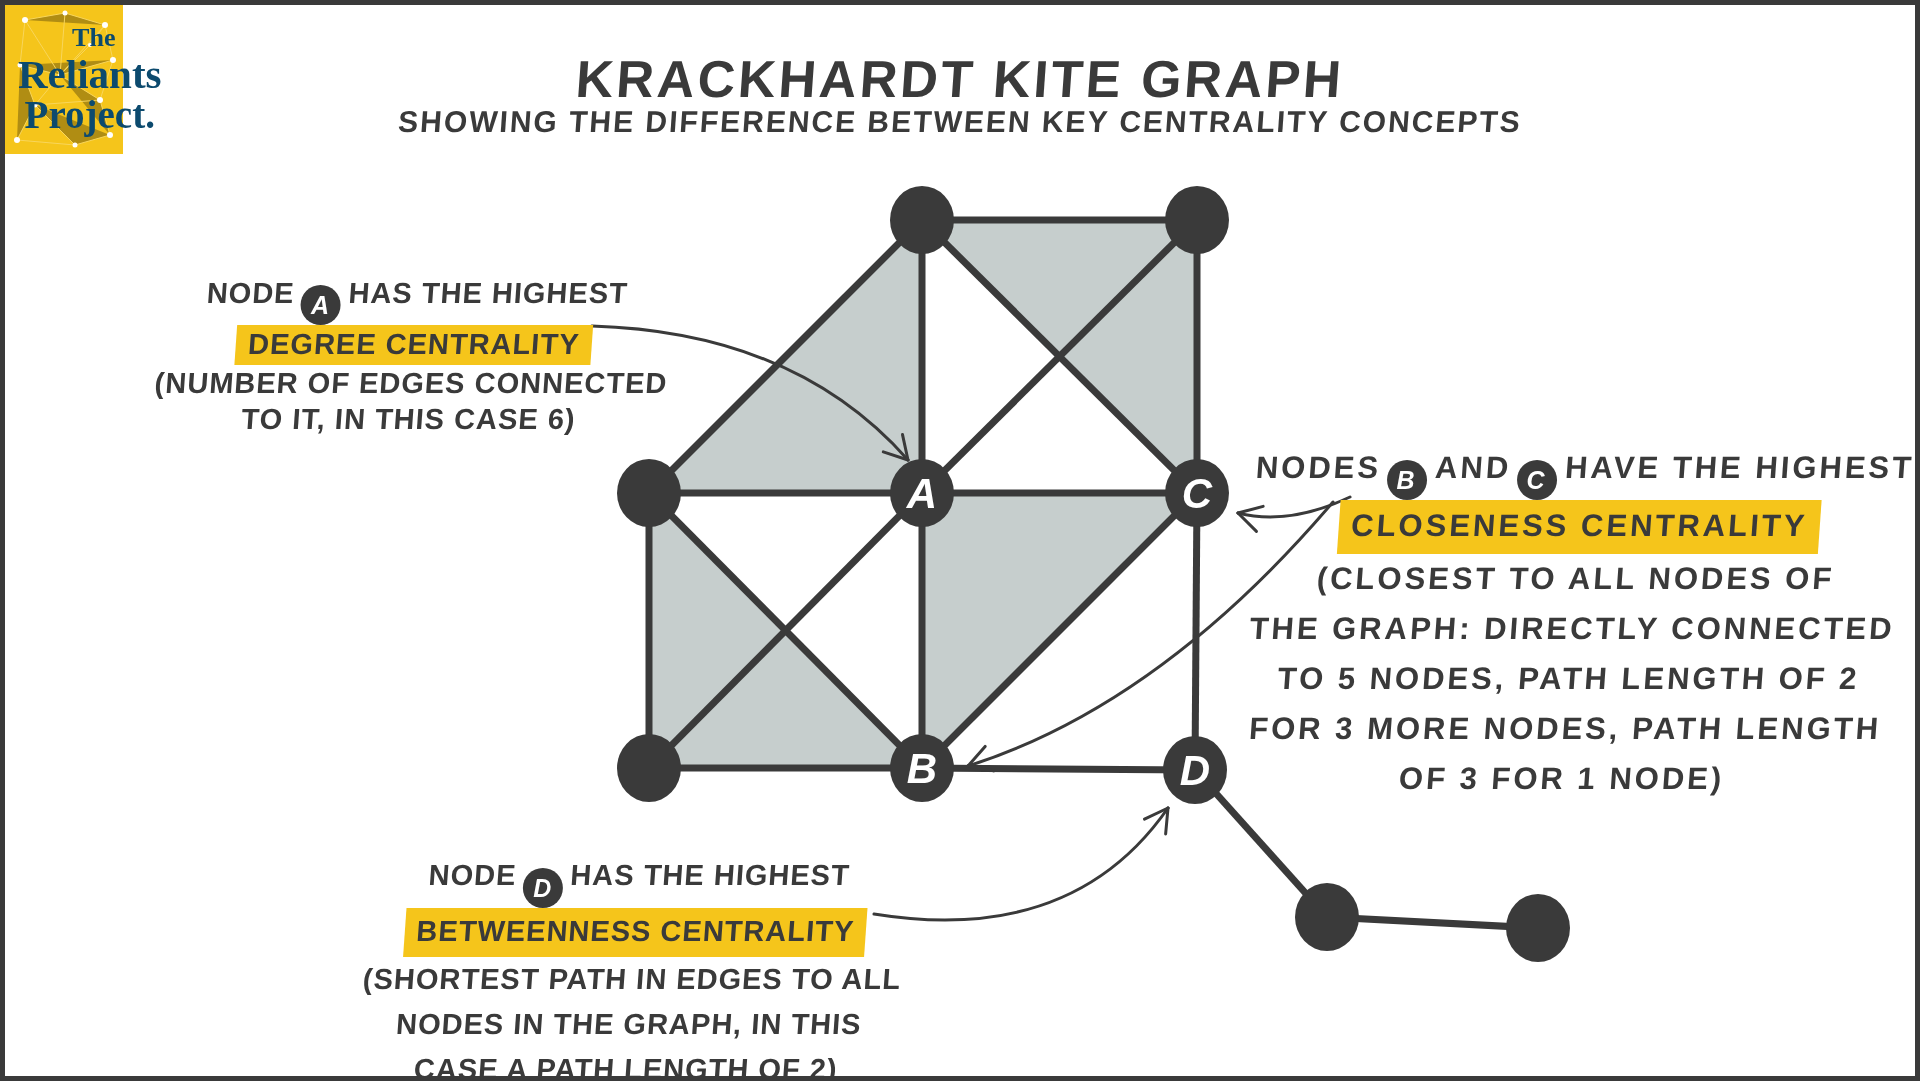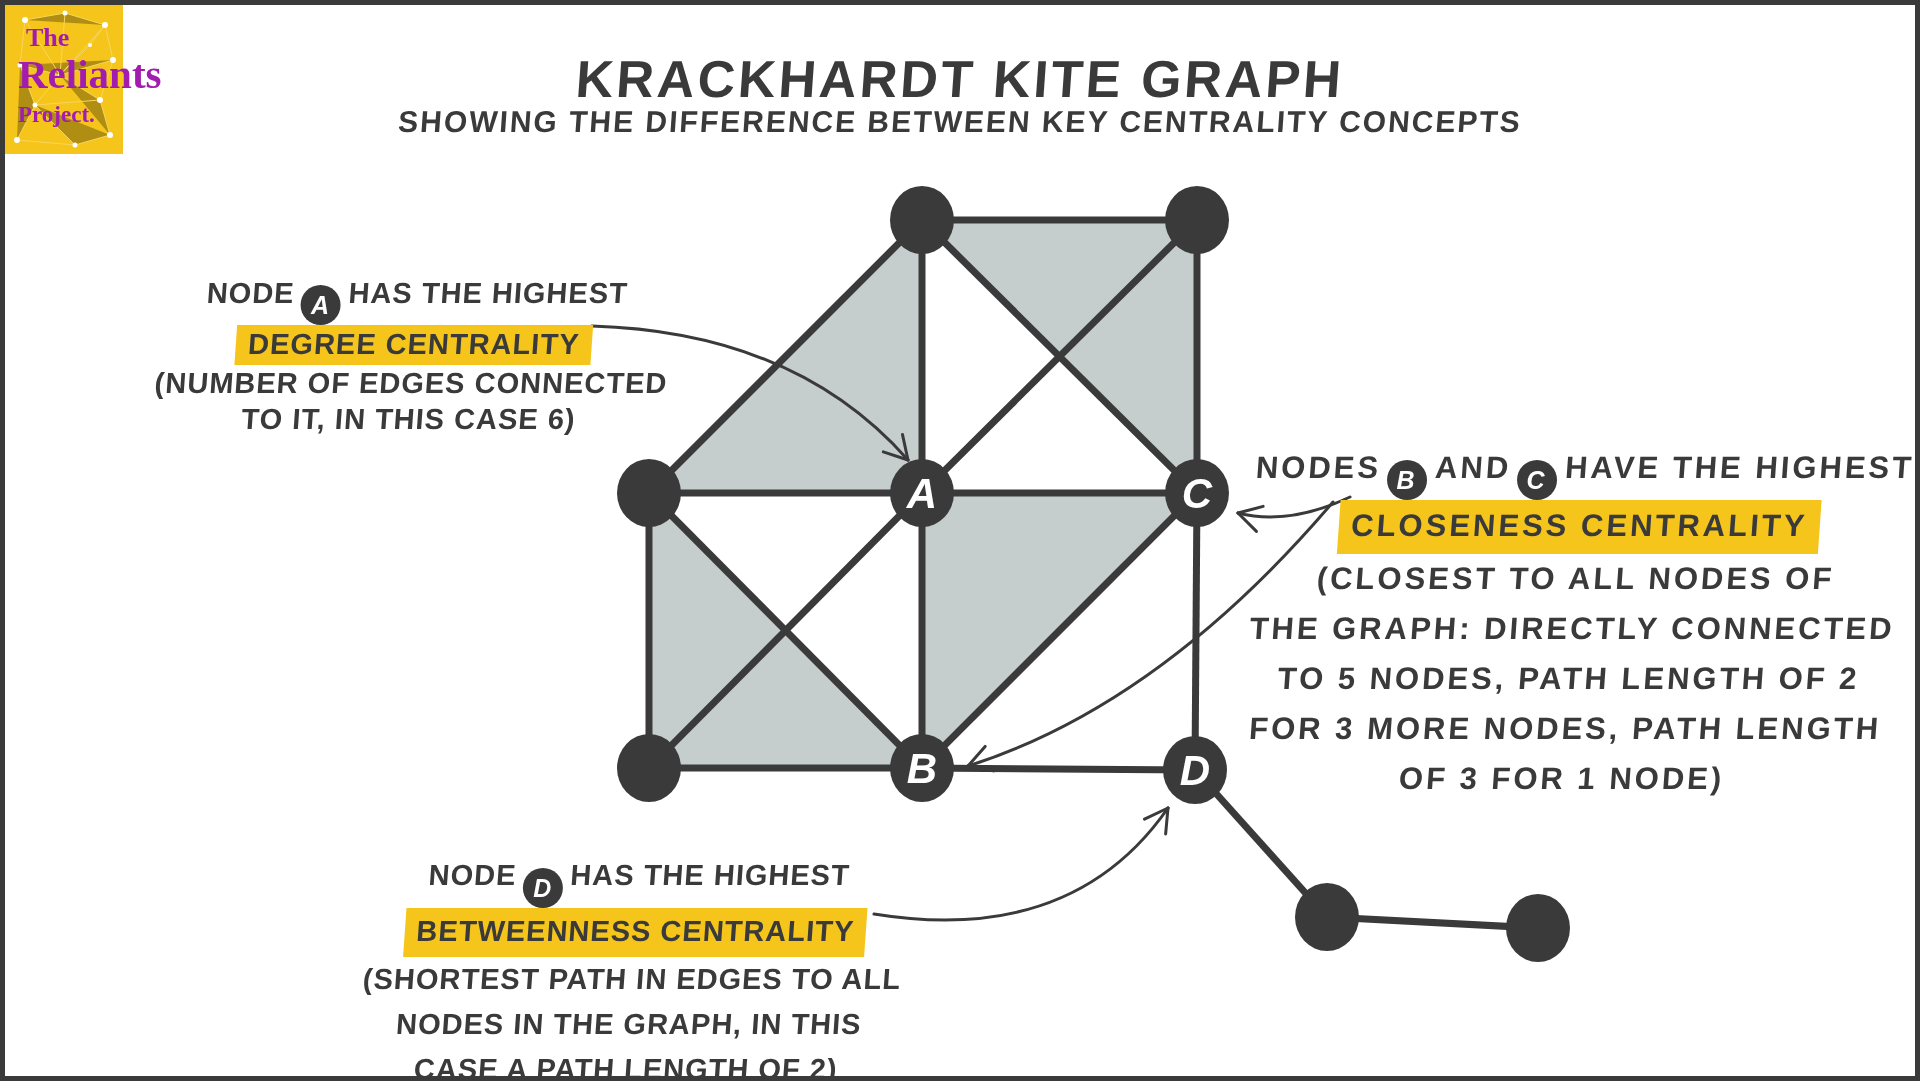--- a/index.html
+++ b/index.html
@@ -4,25 +4,25 @@
 <style>
   html,body{margin:0;padding:0;background:#888;}
   .canvas{
     position:relative;width:1920px;height:1081px;background:#fff;
     border:5px solid #3a3a3a;box-sizing:border-box;overflow:hidden;
     font-family:"Liberation Sans",sans-serif;color:#3a3a3a;
   }
   
   .logo{position:absolute;left:0;top:0;width:118px;height:149px;background:#f5c51b;}
   .logo svg{position:absolute;left:0;top:0;}
-  .logo-text{position:absolute;left:13px;top:20px;color:#a21caf;
-    font-family:"Liberation Serif",serif;font-weight:700;line-height:1.0;}
+  .logo-text{position:absolute;left:13px;top:20px;color:#0c4a6e;
+    font-family:"Liberation Serif",serif;font-weight:700;line-height:1.0;text-align:center;}
   .logo-line1{font-size:26px;margin-left:8px;}
   .logo-line2{font-size:41px;margin-top:3px;}
-  .logo-line3{font-size:23px;margin-top:8px;}
+  .logo-line3{font-size:39px;margin-top:0;}
   
   .marker{transform:skewX(-4deg);}
   .title{position:absolute;left:0;right:0;top:44px;text-align:center;
     font-size:52px;font-weight:700;letter-spacing:3px;}
   .subtitle{position:absolute;left:0;right:0;top:100px;text-align:center;
     font-size:30px;font-weight:700;letter-spacing:2px;}
   
   .graph{position:absolute;left:0;top:0;}
   
   .note{position:absolute;text-align:center;font-weight:700;}

